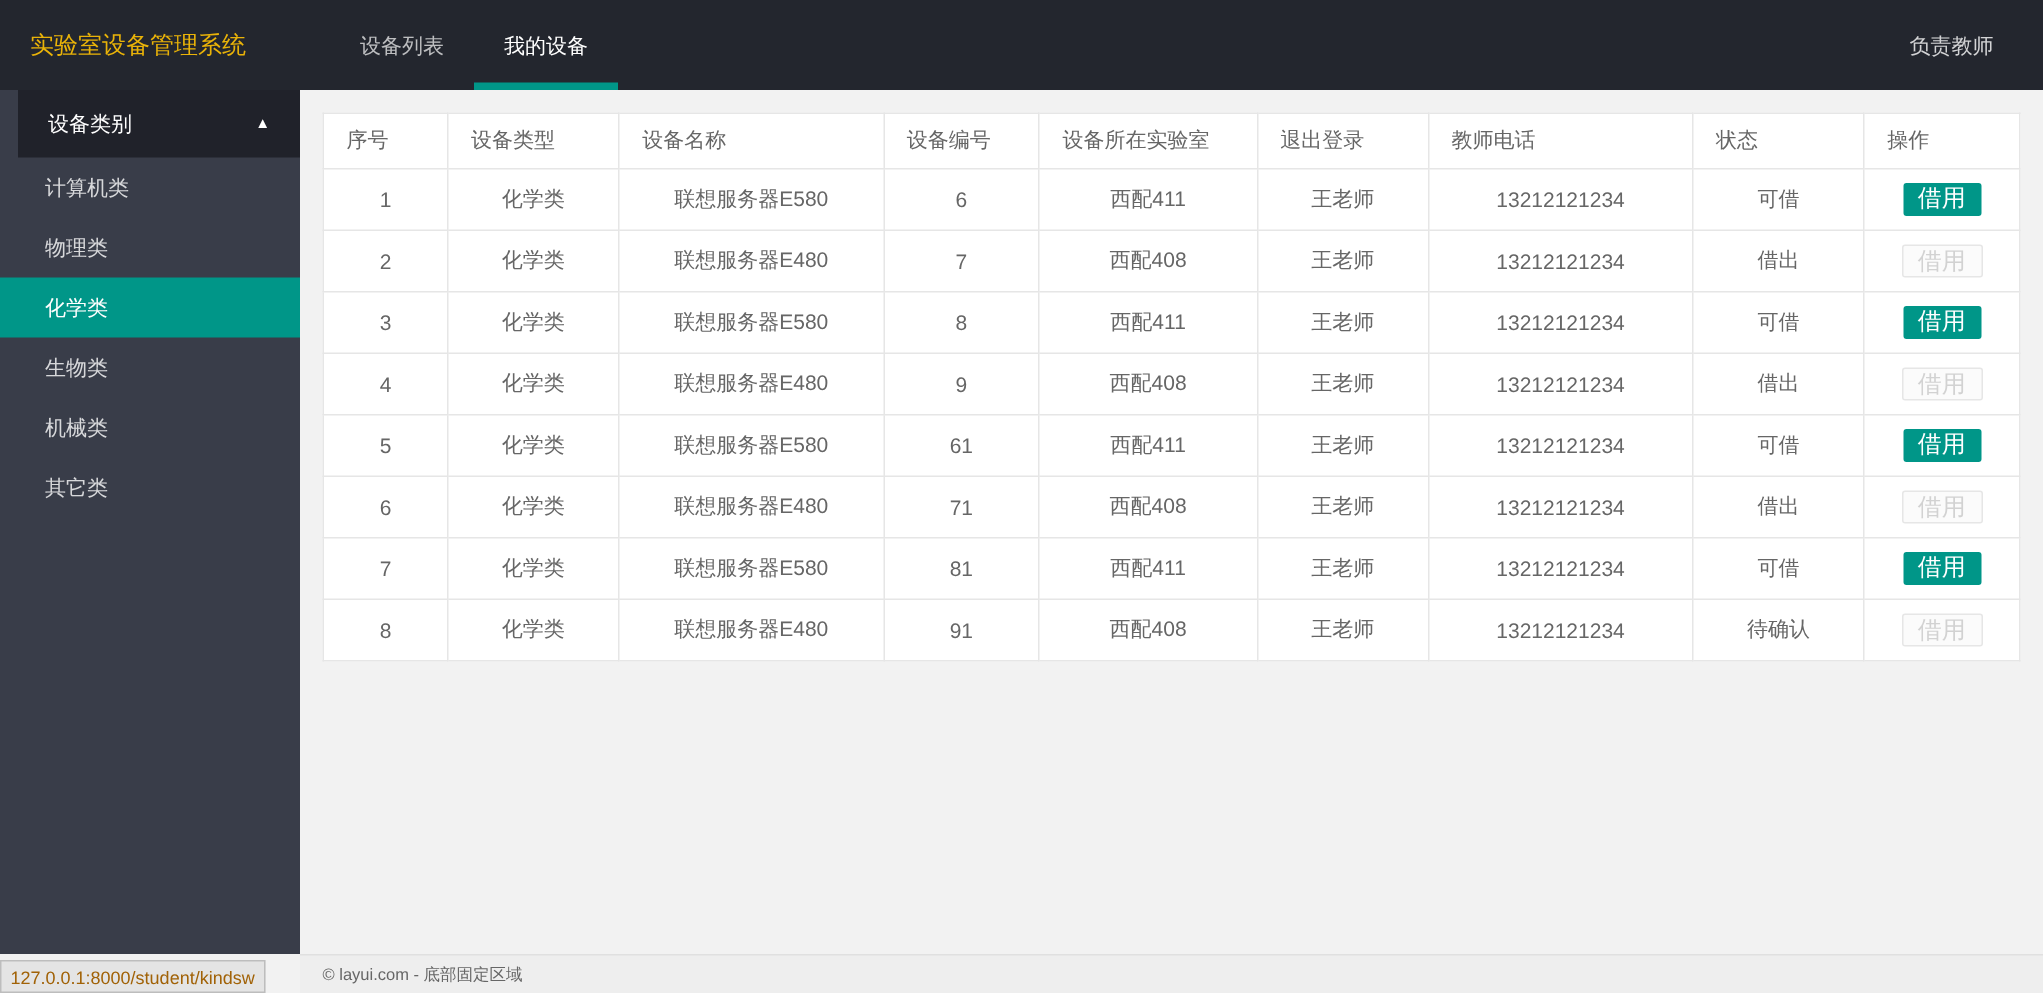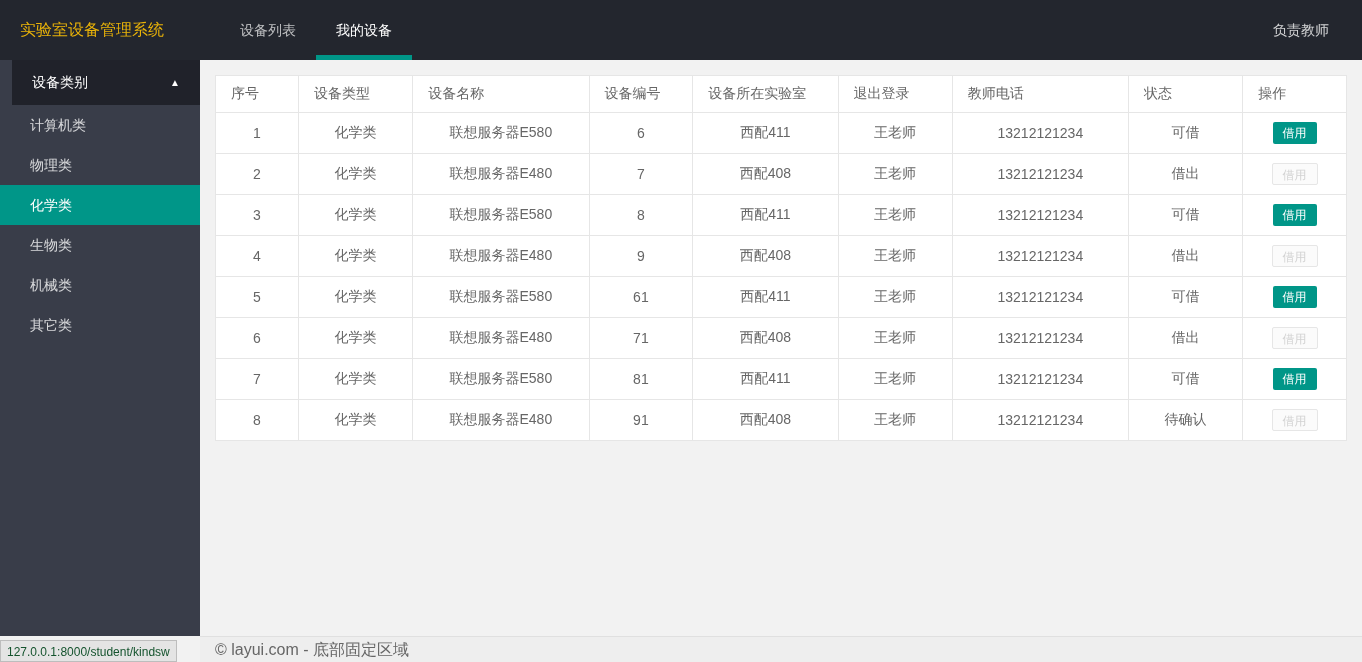--- a/index.html
+++ b/index.html
@@ -156,21 +156,21 @@
     .col-phone { width: 170px; text-align: center;}
     .col-status { width: 110px; text-align: center; margin-left: 44px;}
     .col-action { width: 100px; text-align: center;}
     td.col-idx, td.col-type, td.col-code, td.col-lab, td.col-teacher, td.col-phone, td.col-status, td.col-action, td.col-name { text-align: center; }
 
     .btn-borrow {
       display: inline-block;
       padding: 0 10px;
       height: 22px;
       line-height: 22px;
-      font-size: 12px;
+      font-size: 16px;
       border-radius: 2px;
       border: none;
       cursor: pointer;
       background: #009688;
       color: #fff;
     }
     .btn-borrow.disabled {
       background: #fbfbfb;
       border: 1px solid #e6e6e6;
       color: #d2d2d2;
@@ -181,32 +181,32 @@
     .footer {
       position: absolute;
       left: 200px;
       right: 0;
       bottom: 0;
       height: 26px;
       line-height: 14px;
       padding: 6px 15px;
       background: #eee;
       color: #666;
-      font-size: 16px;
+      font-size: 11px;
       border-top: 1px solid #e0e0e0;
     }
     .status-bar {
       position: absolute;
       left: 0;
       bottom: 0;
       height: 22px;
       line-height: 22px;
       padding: 0 6px;
       background: #e4e4e4;
-      color: #14532d;
+      color: #a16207;
       font-size: 12px;
       border: 1px solid #bdbdbd;
       z-index: 10;
     }
   </style>
 </head>
 <body>
 
 <div class="header">
   <div class="logo">实验室设备管理系统</div>

